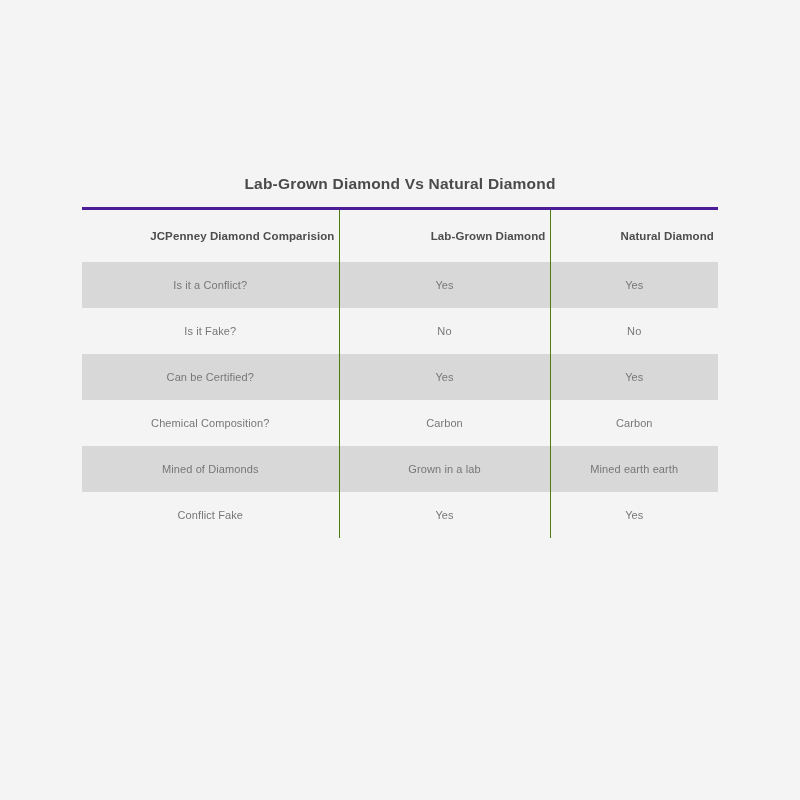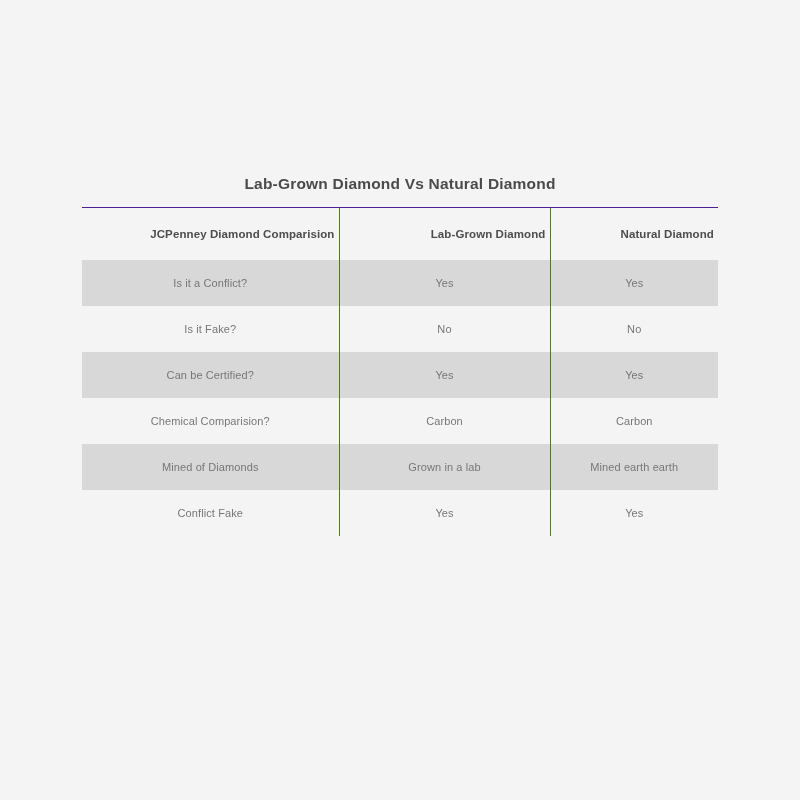--- a/index.html
+++ b/index.html
@@ -26,21 +26,21 @@
     top: 175px;
     width: 636px;
   }
   .title {
     text-align: center;
     font-size: 15.5px;
     font-weight: bold;
     color: #4a4a4a;
     letter-spacing: 0.2px;
     padding-bottom: 14px;
-    border-bottom: 1px solid #4c1d95;
+    border-bottom: 3px solid #4c1d95;
   }
   table.compare {
     width: 100%;
     border-collapse: collapse;
     table-layout: fixed;
   }
   table.compare col.c1 { width: 257px; }
   table.compare col.c2 { width: 211px; }
   table.compare col.c3 { width: 168px; }
 
@@ -104,21 +104,21 @@
           <td>Is it Fake?</td>
           <td class="sep-left">No</td>
           <td class="sep-left">No</td>
         </tr>
         <tr class="shaded">
           <td>Can be Certified?</td>
           <td class="sep-left">Yes</td>
           <td class="sep-left">Yes</td>
         </tr>
         <tr class="plain">
-          <td>Chemical Comparision?</td>
+          <td>Chemical Composition?</td>
           <td class="sep-left">Carbon</td>
           <td class="sep-left">Carbon</td>
         </tr>
         <tr class="shaded">
           <td>Mined of Diamonds</td>
           <td class="sep-left">Grown in a lab</td>
           <td class="sep-left">Mined earth earth</td>
         </tr>
         <tr class="plain">
           <td>Conflict Fake</td>

